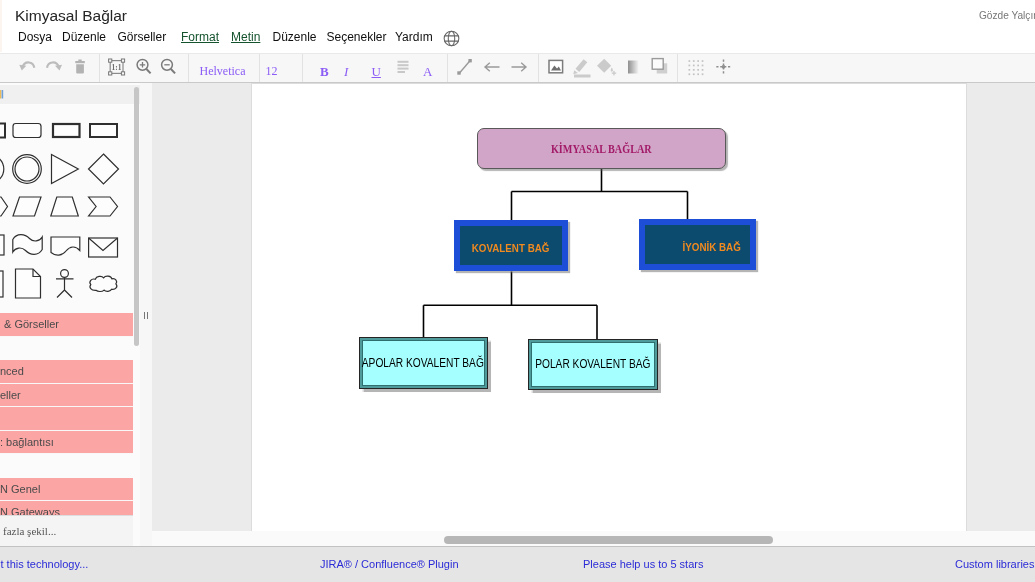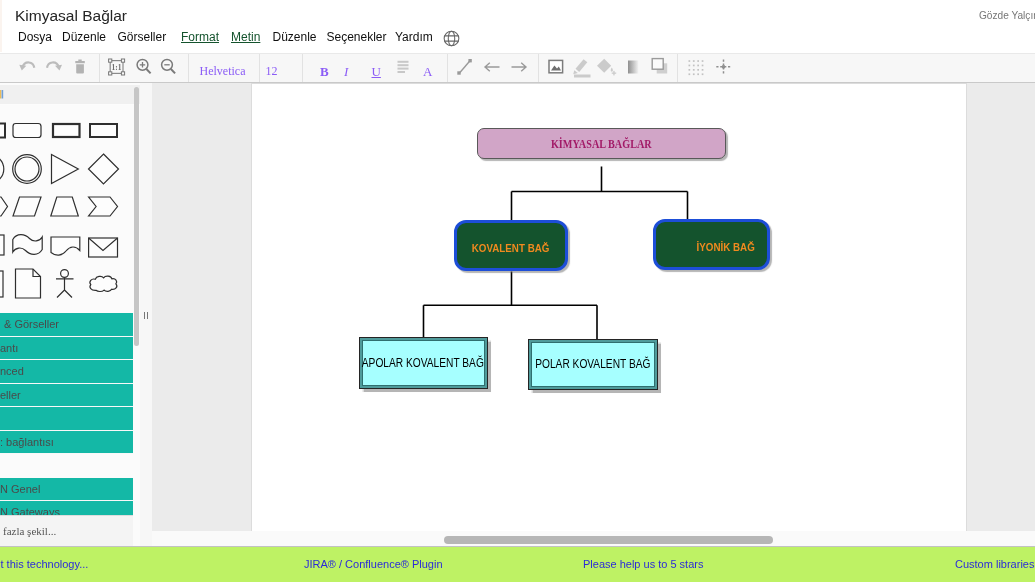--- a/index.html
+++ b/index.html
@@ -13,50 +13,50 @@
   .menu.dis { color:#14532d;text-decoration:underline; }
 
   
   #toolbar { left:0; top:53px; width:1035px; height:30px; background:#f7f7f7;
              border-top:1px solid #e9e9e9; border-bottom:1px solid #c9c9c9; }
   .tbtxt { position:absolute; font-size:12px; color:#8b5cf6; top:10px;font-family:Liberation Serif, serif; }
   .tdiv { position:absolute; top:0; width:1px; height:28px; background:#e2e2e2; }
 
   
   #sidebar { left:0; top:83px; width:140px; height:463px; background:#fbfbfb; overflow:hidden; }
-  .shdr { position:absolute; left:0; width:133px; height:23.5px; background:#14b8a6;
+  .shdr { position:absolute; left:0; width:133px; height:23.5px; background:#fca5a5;
           border-bottom:1px solid #f8f8f8; font-size:11px; color:#4a4a4a; line-height:23px; white-space:nowrap; }
   #morebtn { position:absolute; left:0; top:432px; width:133px; height:32px; background:#f4f4f4;
              border-top:1px solid #ddd; font-size:11px; color:#555; line-height:31px;font-family:Liberation Serif, serif; }
   #sthumb { position:absolute; left:133.5px; top:4px; width:5.5px; height:259px; background:#c6c6c6; border-radius:3px; }
   #resizer { left:140px; top:83px; width:11.5px; height:463px; background:#f7f7f7; }
 
   
   #canvas { left:151.5px; top:83px; width:883.5px; height:463px; background:#ebebeb; }
   #page { position:absolute; left:99.5px; top:0px; width:716px; height:463px; background:#fff;
           border-left:1px solid #dcdcdc; border-right:1px solid #dcdcdc; border-top:1px solid #dcdcdc; }
   #hscroll { position:absolute; left:0; top:448px; width:883.5px; height:15px; background:#fafafa; }
   #hthumb { position:absolute; left:292px; top:5px; width:329px; height:8px; background:#b6b6b6; border-radius:4px; }
 
   
   .node { position:absolute; display:flex; align-items:center; justify-content:center; text-align:center; white-space:nowrap; }
-  #b1 { left:477px; top:127.5px; width:249px; height:31px; background:#d1a5c7; border:1px solid #595959;
+  #b1 { left:477px; top:127.5px; width:249px; height:41px; background:#d1a5c7; border:1px solid #595959;
         border-radius:7px; box-shadow:2px 2px 1px rgba(90,90,90,.45);
         font-family:"Liberation Serif", serif; font-weight:bold; font-size:12px; color:#a21a68; }
-  .ybox { background:#14532d; border:3px solid #1d4ed8; border-radius:12px; box-shadow:2px 2px 1px rgba(90,90,90,.45);
+  .ybox { background:#0c4a6e; border:6px solid #1d4ed8; border-radius:0; box-shadow:2px 2px 1px rgba(90,90,90,.45);
           font-weight:bold; font-size:11px; color:#f18a1f; }
   #b2 { left:453.5px; top:219.5px; width:114px; height:51.5px; }
-  #b3 { left:653px; top:218.5px; width:116.5px; height:51px;padding-left:28px; }
+  #b3 { left:639px; top:218.5px; width:116.5px; height:51px;padding-left:28px; }
   .cbox { background:#a6ffff; border:1px solid #242424; box-shadow:2.5px 2.5px 1px rgba(90,90,90,.45),
           inset 0 0 0 2px #4f9b9b, inset 0 0 0 3px #2f6f6f; font-size:12px; color:#000; }
   #b4 { left:358.5px; top:336.5px; width:129.5px; height:52.5px; }
   #b5 { left:528px; top:338.5px; width:130px; height:51.5px; }
 
   
-  #footer { left:0; top:546px; width:1035px; height:36px; background:#bef264; border-top:1px solid #c2c2c2; }
+  #footer { left:0; top:546px; width:1035px; height:36px; background:#e5e5e5; border-top:1px solid #c2c2c2; }
   .flink { position:absolute; top:11px; font-size:11px; color:#2b2bd8; white-space:nowrap; }
 </style>
 </head>
 <body>
 
   <div class="abs" style="left:0;top:0;width:2px;height:52px;background:#fbf4ef"></div>
   <div class="abs" id="title">Kimyasal Bağlar</div>
   <div class="abs menu" style="left:18px">Dosya</div>
   <div class="abs menu" style="left:62px">Düzenle</div>
   <div class="abs menu" style="left:117.5px">Görseller</div>
@@ -233,21 +233,20 @@
 
         <rect x="-24" y="188" width="27" height="26"></rect>
         <path d="M15.5,186 H33 L40.5,193.5 V215 H15.5 Z"></path>
         <path d="M33,186 V193.5 H40.5" fill="none"></path>
         <circle cx="64.5" cy="190.5" r="3.9"></circle>
         <path d="M64.5,194.4 V207 M56,195.8 H73.5 M64.5,207 L57,214.5 M64.5,207 L72,214.5" fill="none"></path>
         <path d="M96,207.3 C91,207.6 88.6,204.3 90.8,201.6 C88.3,198.6 91.6,195.1 95.3,196.3 C96.3,193.1 101.6,192.3 103.6,194.8 C105.6,192.1 111.1,192.8 111.9,195.8 C115.6,195.1 117.9,198.3 115.9,200.8 C118.4,203.6 115.4,207.1 111.6,206.3 C110.6,208.6 105.9,209.1 104.1,207.1 C102.1,209.1 97.6,208.8 96,207.3 Z"></path>
       </g>
     </svg>
     <div class="shdr" style="top:230px"><span style="margin-left:4px">&amp; Görseller</span></div>
-    <div class="shdr" style="top:253.5px">antı</div>
     <div class="shdr" style="top:277px">nced</div>
     <div class="shdr" style="top:300.5px">eller</div>
     <div class="shdr" style="top:324px"></div>
     <div class="shdr" style="top:347.5px">: bağlantısı</div>
     <div class="shdr" style="top:394.5px">N Genel</div>
     <div class="shdr" style="top:418px;height:14px;overflow:hidden;border-bottom:none;"><span>N Gateways</span></div>
     <div id="morebtn"><span style="margin-left:3px">fazla şekil...</span></div>
     <div id="sthumb"></div>
   </div>
   <div class="abs" id="resizer">
@@ -279,16 +278,16 @@
   </div>
   <div class="node cbox" id="b4">
     <span style="display:inline-block;transform:scaleX(.85)">APOLAR KOVALENT BAĞ</span>
   </div>
   <div class="node cbox" id="b5">
     <span style="display:inline-block;transform:scaleX(.85)">POLAR KOVALENT BAĞ</span>
   </div>
 
   <div class="abs" id="footer">
     <span class="flink" style="left:0.5px">t this technology...</span>
-    <span class="flink" style="left:304px">JIRA® / Confluence® Plugin</span>
+    <span class="flink" style="left:320px">JIRA® / Confluence® Plugin</span>
     <span class="flink" style="left:583px">Please help us to 5 stars</span>
     <span class="flink" style="left:955px">Custom libraries</span>
   </div>
 
 </body></html>

